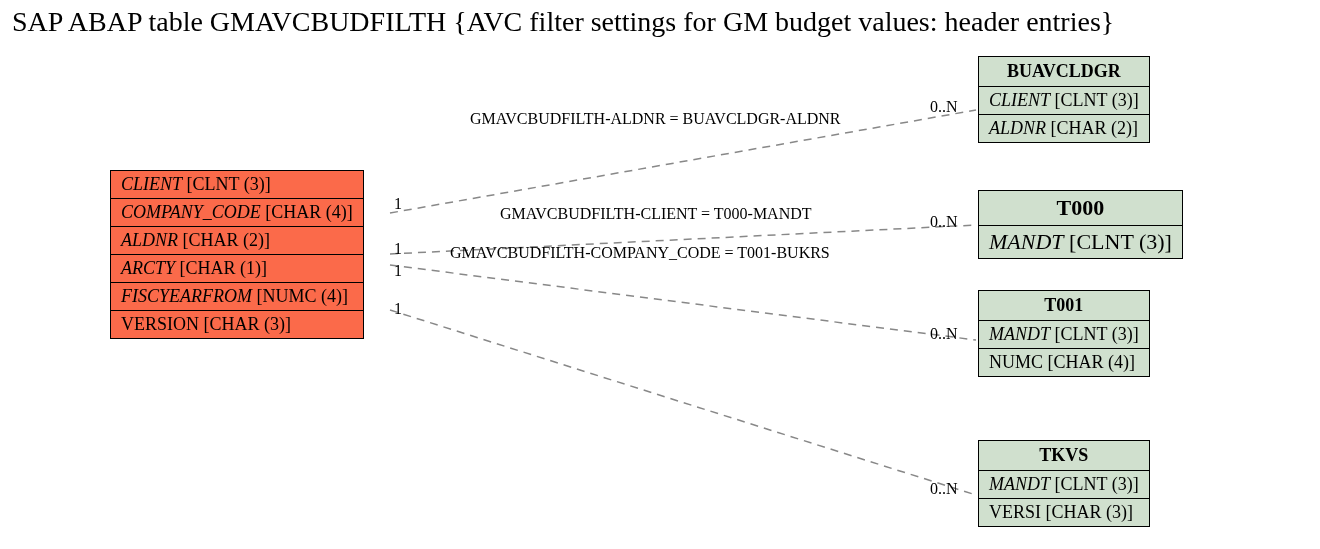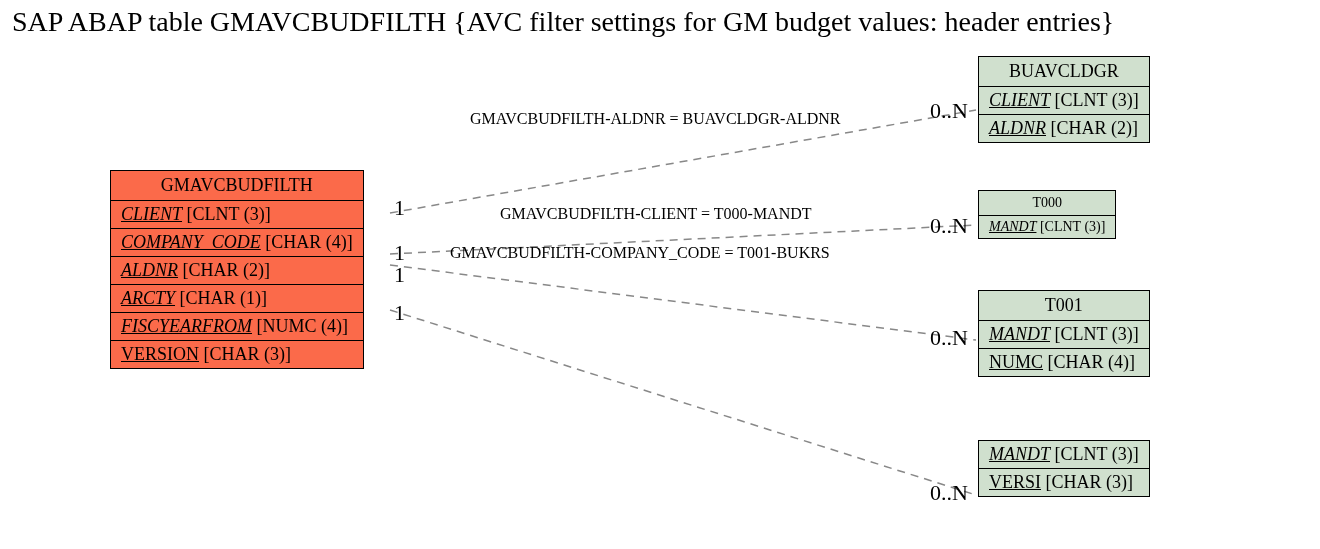--- a/index.html
+++ b/index.html
@@ -1,71 +1,71 @@
 <!DOCTYPE html>
 <html><head>
 <meta charset="utf-8">
 <style>
   html,body{margin:0;padding:0;background:#fff;font-family:"Times New Roman",Times,serif;color:#000}
   .canvas{position:relative;width:1237px;height:549px}
   .title{position:absolute;left:12px;top:6px;font-size:28px}
   .entity{position:absolute;border:1px solid #000;background:#fff}
-  .entity .hdr{font-weight:normal;text-align:center;padding:4px 10px;border-bottom:1px solid #000;white-space:nowrap}
+  .entity .hdr{font-weight:bold;text-align:center;padding:4px 10px;border-bottom:1px solid #000;white-space:nowrap}
   .entity .row{padding:3px 10px;border-bottom:1px solid #000;white-space:nowrap}
   .entity .row:last-child{border-bottom:none}
-  .entity .fname{text-decoration:underline}
+  .entity .fname{}
   .entity .key .fname{font-style:italic}
   .main .hdr{background:#fb6a4a}
   .main .row{background:#fb6a4a}
   .ref .hdr{background:#d0e0ce}
   .ref .row{background:#d0e0ce}
   .rel-label{position:absolute;font-size:16px;white-space:nowrap}
-  .card{position:absolute;font-size:22px;white-space:nowrap}
+  .card{position:absolute;font-size:16px;white-space:nowrap}
   svg.lines{position:absolute;left:0;top:0;width:1320px;height:549px;pointer-events:none}
   svg.lines line{stroke:#888;stroke-width:1.5;stroke-dasharray:8 6}
 </style>
 </head>
 <body>
 
 <div class="canvas">
 
   <div class="title">SAP ABAP table GMAVCBUDFILTH {AVC filter settings for GM budget values: header entries}</div>
 
   <svg class="lines">
     <line x1="390" y1="213" x2="976" y2="110"></line>
     <line x1="390" y1="254" x2="976" y2="225"></line>
     <line x1="390" y1="265" x2="976" y2="340"></line>
     <line x1="390" y1="310" x2="976" y2="495"></line>
   </svg>
 
   <div id="main-entity" class="entity main" style="left:110px;top:170px;font-size:18px">
-      <div class="hdr">GMAVCBUDFILTH</div>
       <div class="row key"><span class="fname">CLIENT</span><span> [CLNT (3)]</span></div>
       <div class="row key"><span class="fname">COMPANY_CODE</span><span> [CHAR (4)]</span></div>
       <div class="row key"><span class="fname">ALDNR</span><span> [CHAR (2)]</span></div>
       <div class="row key"><span class="fname">ARCTY</span><span> [CHAR (1)]</span></div>
       <div class="row key"><span class="fname">FISCYEARFROM</span><span> [NUMC (4)]</span></div>
       <div class="row"><span class="fname">VERSION</span><span> [CHAR (3)]</span></div>
     </div>
 
   <div id="ref-0" class="entity ref" style="left:978px;top:56px;font-size:18px">
       <div class="hdr">BUAVCLDGR</div>
       <div class="row key"><span class="fname">CLIENT</span><span> [CLNT (3)]</span></div>
       <div class="row key"><span class="fname">ALDNR</span><span> [CHAR (2)]</span></div>
     </div>
-  <div id="ref-1" class="entity ref" style="left:978px;top:190px;font-size:14px">
+  <div id="ref-1" class="entity ref" style="left:978px;top:190px;font-size:22px">
       <div class="hdr">T000</div>
       <div class="row key"><span class="fname">MANDT</span><span> [CLNT (3)]</span></div>
     </div>
   <div id="ref-2" class="entity ref" style="left:978px;top:290px;font-size:18px">
       <div class="hdr">T001</div>
       <div class="row key"><span class="fname">MANDT</span><span> [CLNT (3)]</span></div>
       <div class="row"><span class="fname">NUMC</span><span> [CHAR (4)]</span></div>
     </div>
   <div id="ref-3" class="entity ref" style="left:978px;top:440px;font-size:18px">
+      <div class="hdr">TKVS</div>
       <div class="row key"><span class="fname">MANDT</span><span> [CLNT (3)]</span></div>
       <div class="row"><span class="fname">VERSI</span><span> [CHAR (3)]</span></div>
     </div>
 
   <div class="rel-label" style="left:470px;top:110px">GMAVCBUDFILTH-ALDNR = BUAVCLDGR-ALDNR</div>
   <div class="rel-label" style="left:500px;top:205px">GMAVCBUDFILTH-CLIENT = T000-MANDT</div>
   <div class="rel-label" style="left:450px;top:244px">GMAVCBUDFILTH-COMPANY_CODE = T001-BUKRS</div>
 
   <div class="card" style="left:394px;top:195px">1</div>
   <div class="card" style="left:394px;top:240px">1</div>

